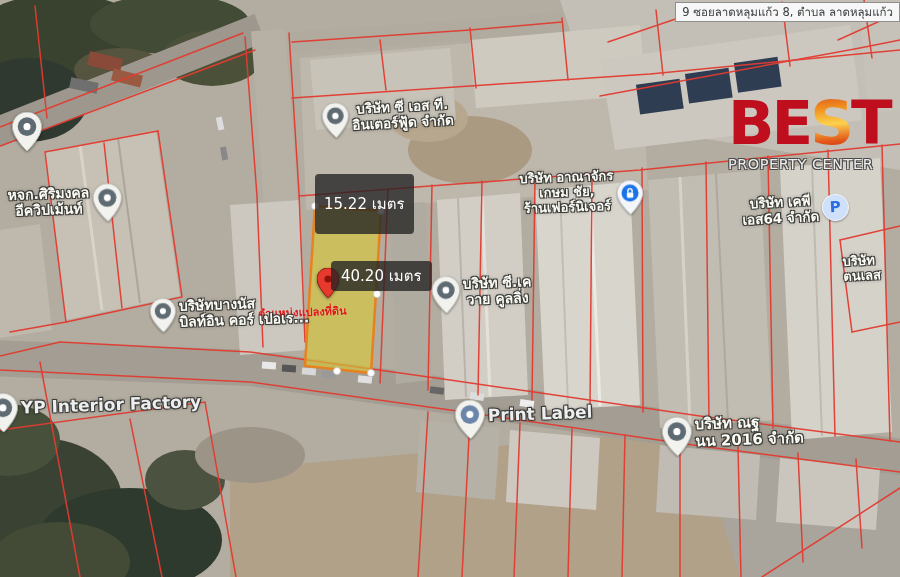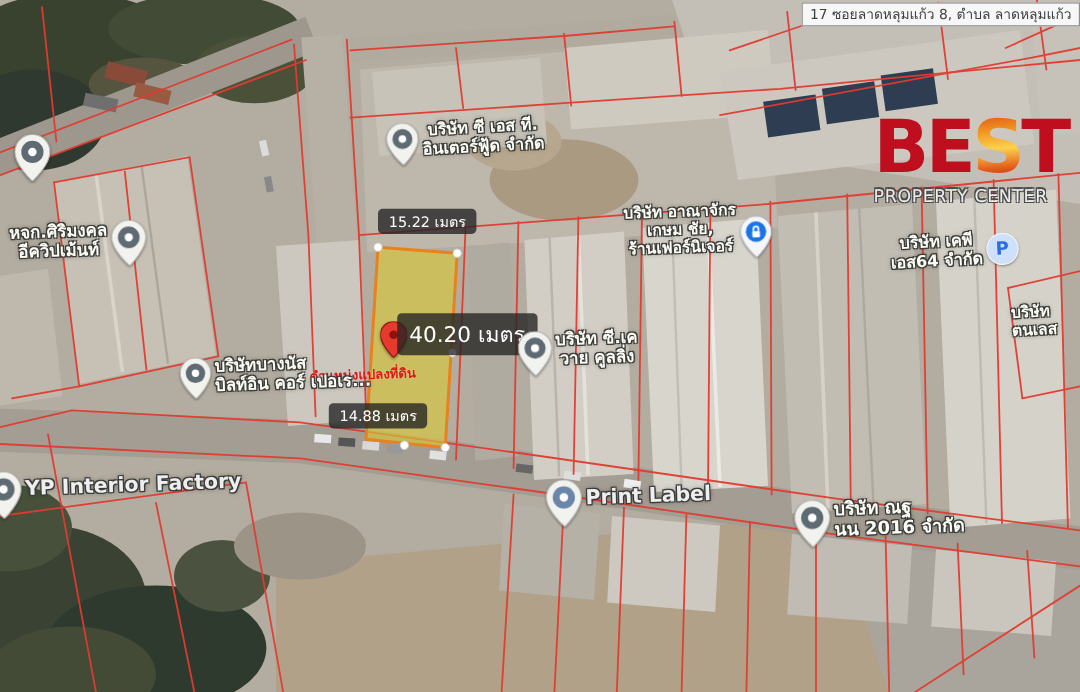--- a/index.html
+++ b/index.html
@@ -16,23 +16,23 @@
     text-shadow:-1px -1px 0 #3c3c38,1px -1px 0 #3c3c38,-1px 1px 0 #3c3c38,1px 1px 0 #3c3c38,0 0 4px rgba(0,0,0,.55);
     white-space:nowrap;pointer-events:auto;cursor:pointer;
   }
   .plabel .txt{display:flex;flex-direction:column;align-items:center;}
   .plabel .txt.left{align-items:flex-start;}
   .plabel svg{flex:0 0 auto;filter:drop-shadow(0 1px 1px rgba(0,0,0,.4));}
   .latin{font-weight:600;color:#edeef0;font-size:17px;}
   
   .tip{
     position:absolute;background:rgba(35,35,35,.78);color:#fff;
-    border-radius:4px;padding:1px 9px;font-size:12px;white-space:nowrap;
-  }
-  .tip.big{font-size:18px;padding:3px 10px;}
+    border-radius:4px;padding:18px 9px;font-size:15px;white-space:nowrap;
+  }
+  .tip.big{font-size:15px;padding:3px 10px;}
   
   .plot-caption{
     position:absolute;color:#e01818;font-size:11px;font-weight:bold;
     transform:rotate(-2deg);text-shadow:0 0 2px rgba(255,255,255,.35);
     white-space:nowrap;
   }
   
   .addr{
     position:absolute;top:2px;right:0;height:20px;min-width:194px;
     background:#f7f7f7;border:1px solid #8f8f8f;color:#3c4043;
@@ -209,21 +209,20 @@
     </g>
   </svg>
 
   <svg class="pin-abs" style="left:317px;top:268px" width="22" height="30" viewBox="0 0 22 30">
     <path d="M11 0C4.9 0 0 4.9 0 11c0 8 11 19 11 19s11-11 11-19C22 4.9 17.1 0 11 0z" fill="#e63a2e" stroke="#8f1510" stroke-width="1"></path>
     <circle cx="11" cy="11" r="3.6" fill="#8f120c"></circle>
   </svg>
 
   <div class="tip" style="left:315px;top:174px">15.22 เมตร</div>
   <div class="tip big" style="left:331px;top:261px">40.20 เมตร</div>
-  <div class="tip" style="left:274px;top:336px">14.88 เมตร</div>
   <div class="plot-caption" style="left:258px;top:303px">ตำแหน่งแปลงที่ดิน</div>
 
   <svg class="pin-abs" style="left:12px;top:112px" width="30" height="39" viewBox="0 0 24 32">
     <path d="M12 0C5.4 0 0 5.4 0 12c0 9 12 20 12 20s12-11 12-20C24 5.4 18.6 0 12 0z" fill="#f2f2ef" stroke="#b7b7b2" stroke-width="0.8"></path>
     <circle cx="12" cy="12" r="7.6" fill="#5f6b73"></circle>
       <circle cx="12" cy="12" r="2.9" fill="#fff"></circle>
   </svg>
 
   <div class="plabel" style="left:322px;top:100px;font-size:13.5px;transform:rotate(-3deg)">
     <svg width="27" height="35" viewBox="0 0 24 32">
@@ -325,20 +324,20 @@
       <path d="M12 0C5.4 0 0 5.4 0 12c0 9 12 20 12 20s12-11 12-20C24 5.4 18.6 0 12 0z" fill="#f2f2ef" stroke="#b7b7b2" stroke-width="0.8"></path>
       <circle cx="12" cy="12" r="7.6" fill="#5f6b73"></circle>
         <circle cx="12" cy="12" r="2.9" fill="#fff"></circle>
     </svg>
     <div class="txt left">
       <div>บริษัท ณฐ</div>
       <div>นน 2016 จำกัด</div>
     </div>
   </div>
 
-  <div class="addr">17 ซอยลาดหลุมแก้ว 8, ตำบล ลาดหลุมแก้ว</div>
+  <div class="addr">9 ซอยลาดหลุมแก้ว 8, ตำบล ลาดหลุมแก้ว</div>
 
   <div class="logo">
     <div class="best"><span>BE</span><span class="flame">S</span><span>T</span></div>
     <div class="sub">PROPERTY CENTER</div>
   </div>
 
 </div>
 
 </body></html>

